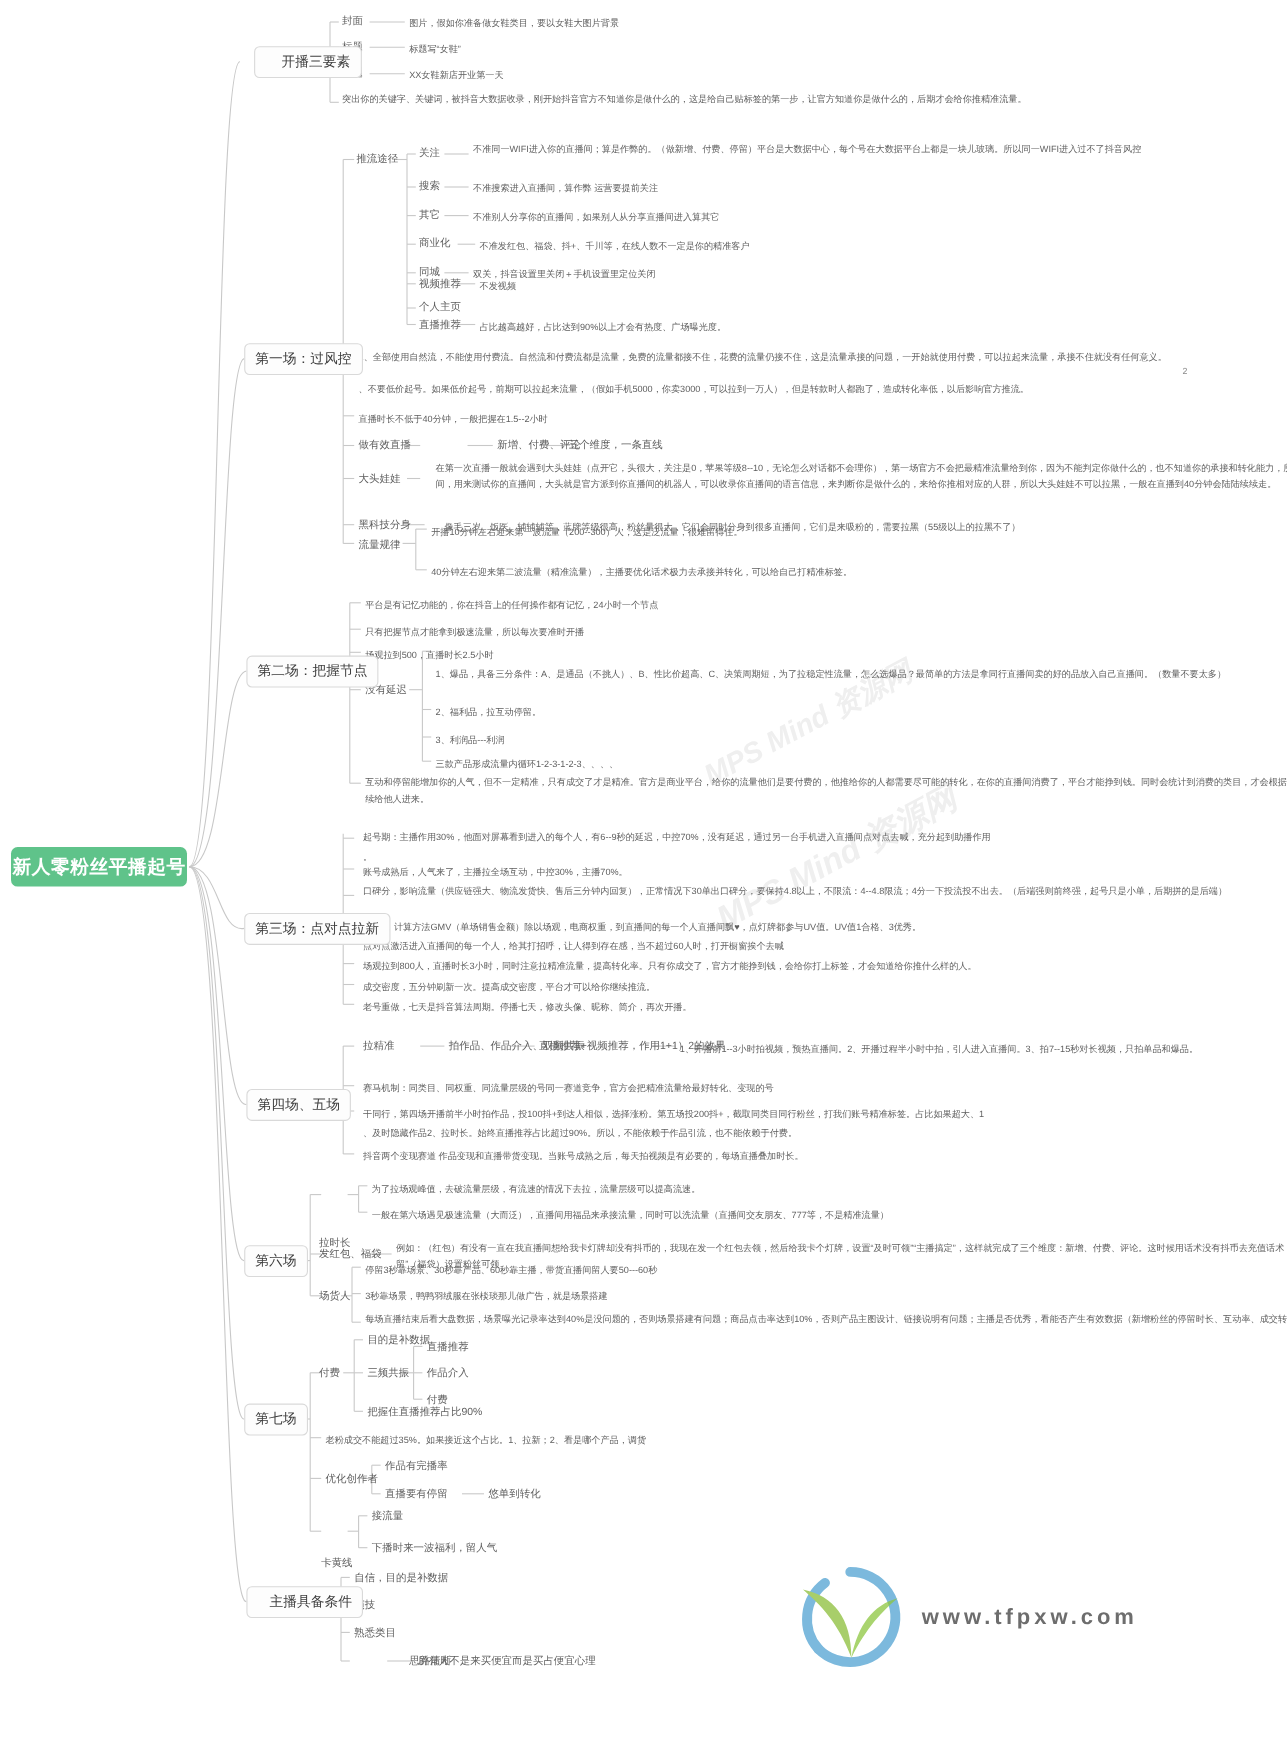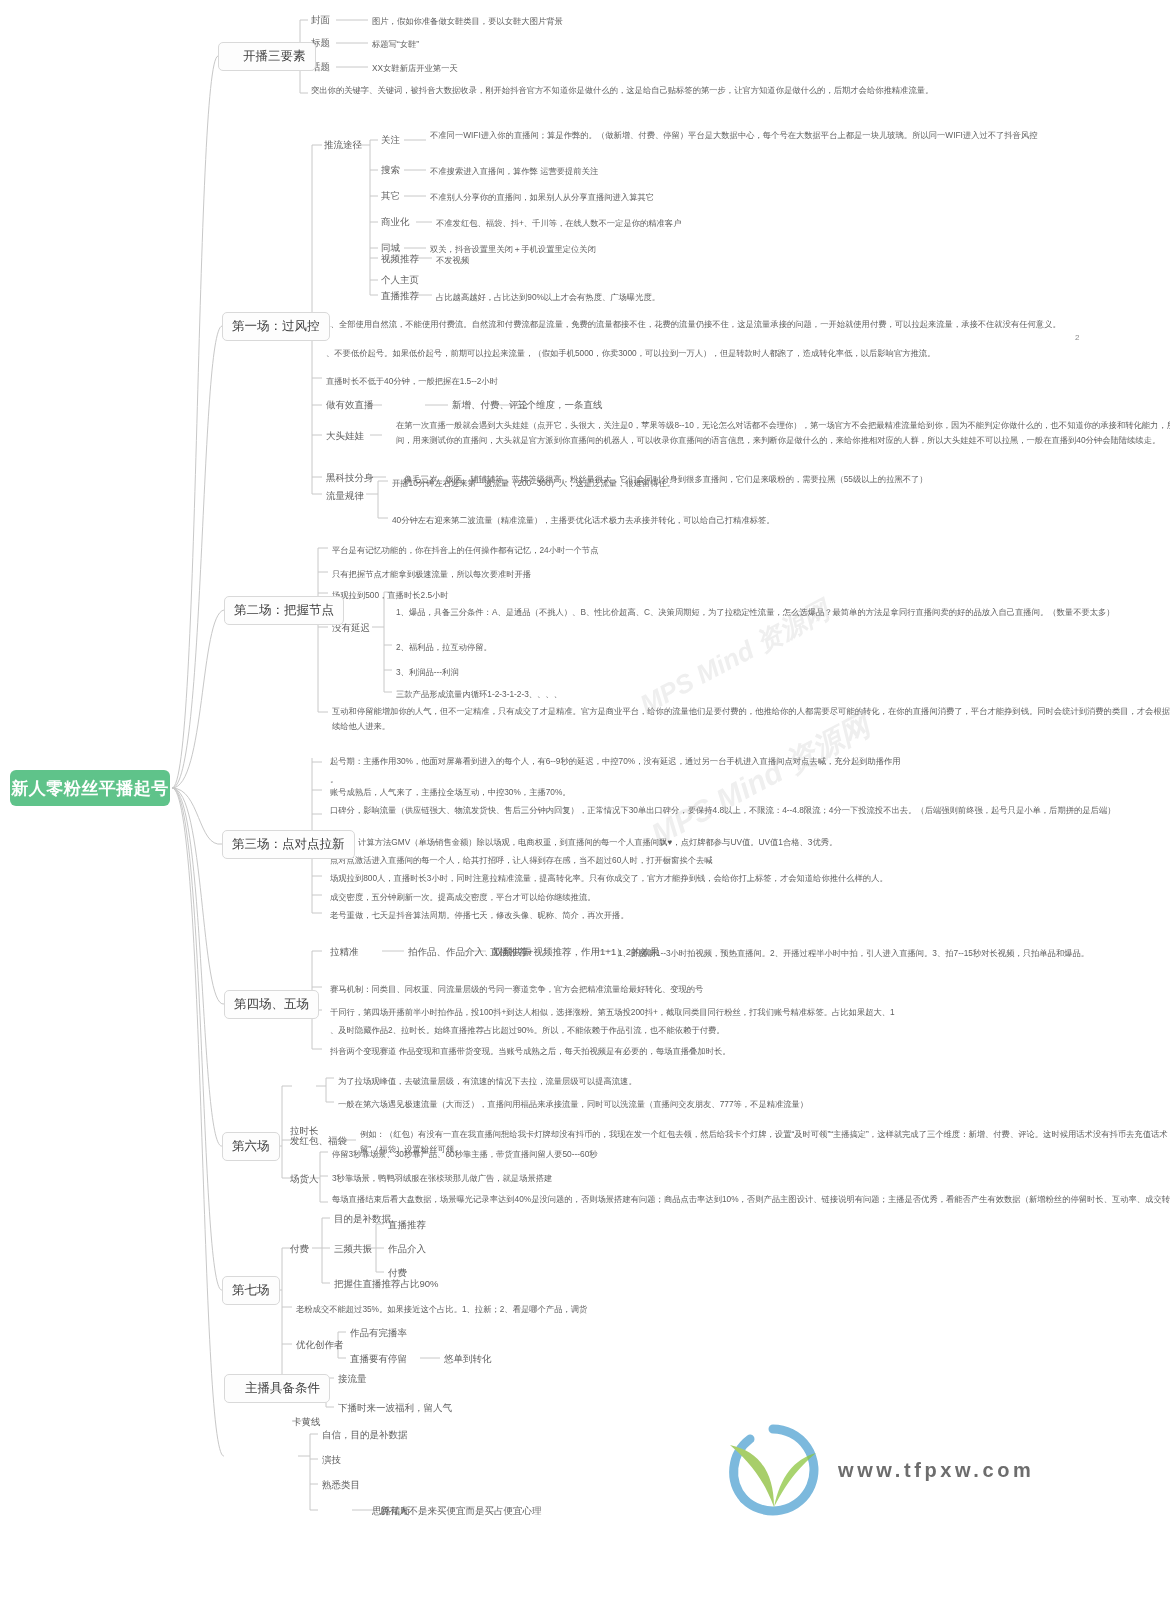--- a/index.html
+++ b/index.html
@@ -254,28 +254,28 @@
       <path d="M310 1434 H 318"></path>
       <path d="M310 1459 H 318"></path>
       <path d="M310 1484 H 318"></path>
       <path d="M310 1510 H 318"></path>
       <path d="M352 1510 H 376"></path>
     </g>
   </svg>
 
   <div class="root-node">新人零粉丝平播起号</div>
 
-  <div class="sec-node" style="left:218px; top:42px;padding-left:24px;">开播三要素</div>
+  <div class="sec-node" style="left:231px; top:42px;padding-left:24px;">开播三要素</div>
   <div class="sec-node" style="left:222px; top:312px;">第一场：过风控</div>
   <div class="sec-node" style="left:224px; top:596px;">第二场：把握节点</div>
   <div class="sec-node" style="left:222px; top:830px;">第三场：点对点拉新</div>
   <div class="sec-node" style="left:224px; top:990px;">第四场、五场</div>
   <div class="sec-node" style="left:222px; top:1132px;">第六场</div>
   <div class="sec-node" style="left:222px; top:1276px;">第七场</div>
-  <div class="sec-node" style="left:224px; top:1374px;padding-left:20px;">主播具备条件</div>
+  <div class="sec-node" style="left:224px; top:1442px;padding-left:20px;">主播具备条件</div>
 
   <div class="lbl" style="left:311px; top:13px;">封面</div>
   <div class="para w4" style="left:372px; top:14px;">图片，假如你准备做女鞋类目，要以女鞋大图片背景</div>
   <div class="lbl" style="left:311px; top:36px;">标题</div>
   <div class="para w4" style="left:372px; top:37px;">标题写“女鞋”</div>
   <div class="lbl" style="left:311px; top:60px;">话题</div>
   <div class="para w4" style="left:372px; top:61px;">XX女鞋新店开业第一天</div>
   <div class="para w6" style="left:311px; top:83px;">突出你的关键字、关键词，被抖音大数据收录，刚开始抖音官方不知道你是做什么的，这是给自己贴标签的第一步，让官方知道你是做什么的，后期才会给你推精准流量。</div>
 
   <div class="lbl" style="left:324px; top:138px;">推流途径</div>

